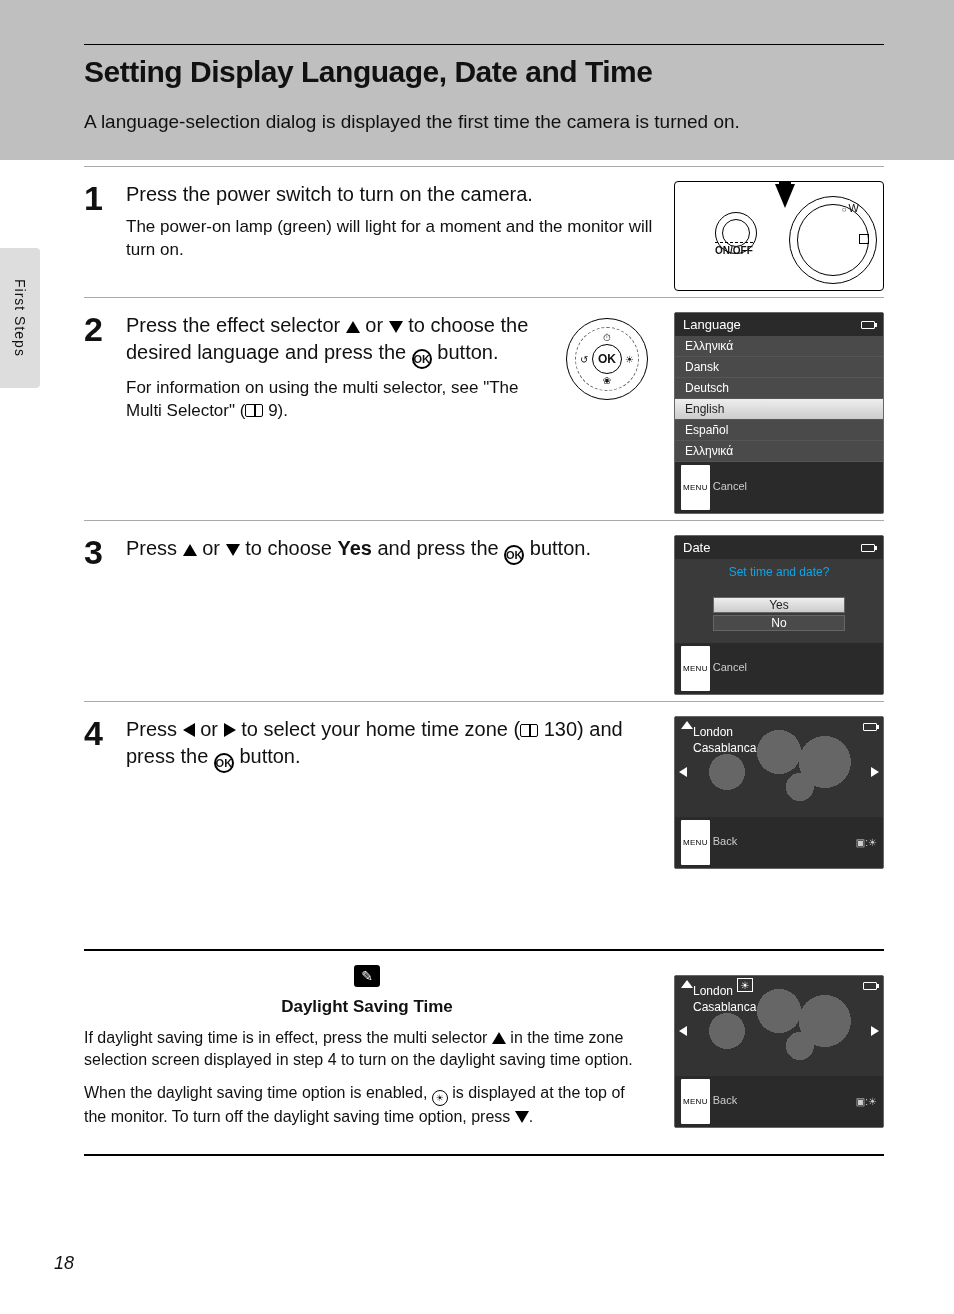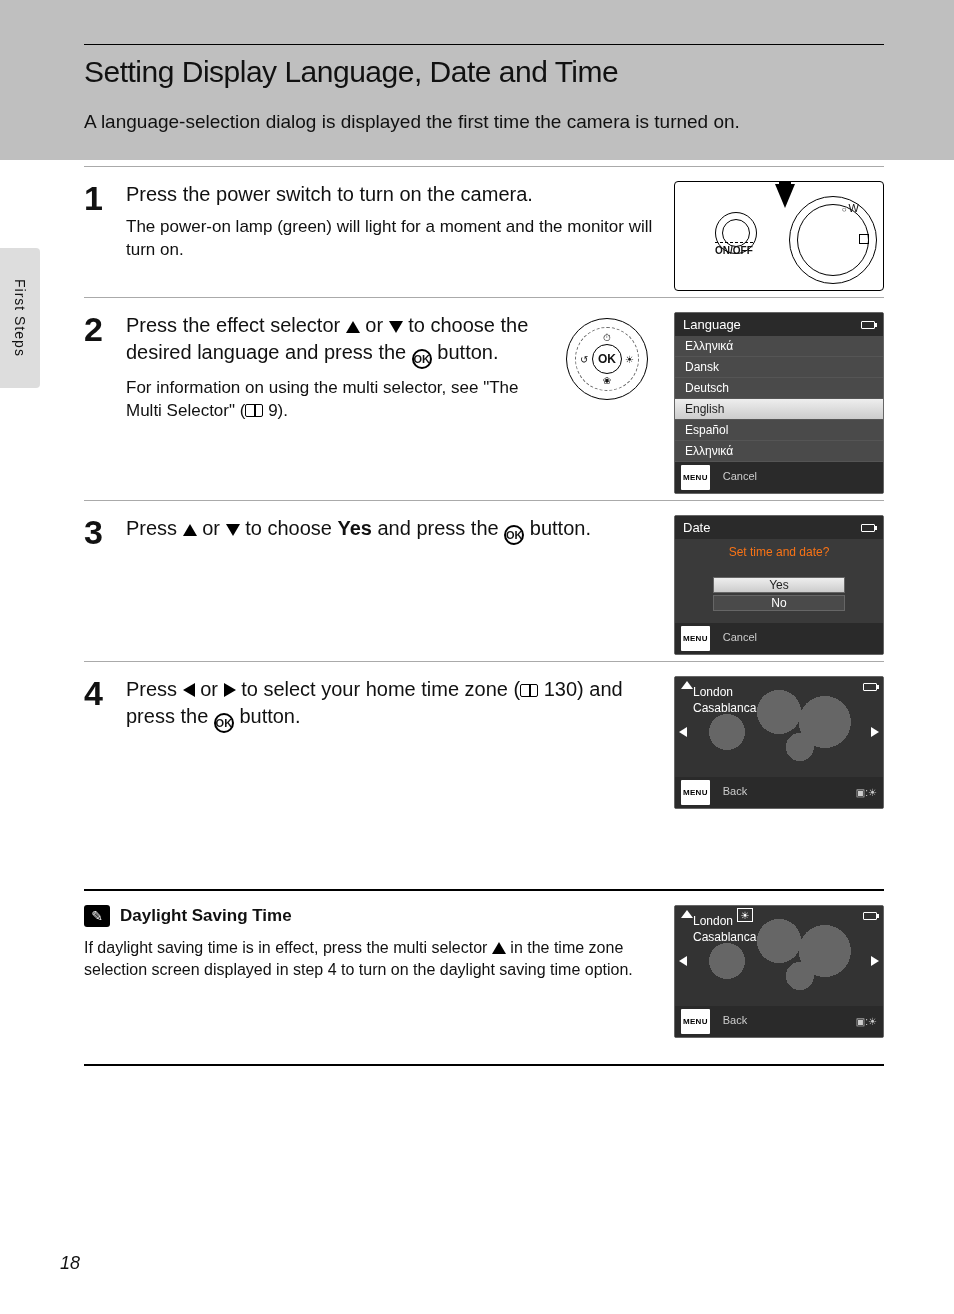--- a/index.html
+++ b/index.html
@@ -23,21 +23,21 @@
     position: absolute;
     left: 0; top: 0;
     width: 954px;
     height: 160px;
     background: #bfbfbf;
     padding: 44px 70px 0 84px;
   }
   .hr { border: none; border-top: 1px solid #000; margin: 0; }
   .title {
     font-size: 30px;
-    font-weight: 400;
+    font-weight: 700;
     letter-spacing: -0.5px;
     margin: 10px 0 22px 0;
   }
   .intro {
     font-size: 19px;
     font-weight: 300;
     margin-top: 16px;
   }
   .content {
     position: absolute;
@@ -161,23 +161,23 @@
     color: #ccc;
     display: flex;
     justify-content: space-between;
     align-items: center;
   }
   .menu-tag {
     display: inline-block;
     background: #fff;
     color: #000;
     font-size: 8px;
-    font-weight: 700;
-    padding: 8px 2px;
-    margin-right: 13px;
+    font-weight: 400;
+    padding: 18px 2px;
+    margin-right: 3px;
     border-radius: 1px;
     letter-spacing: 0.3px;
   }
   .batt {
     display: inline-block;
     width: 14px; height: 8px;
     border: 1px solid #fff;
     border-radius: 1px;
     position: relative;
   }
@@ -314,21 +314,21 @@
 
   .tip-box {
     border-top: 2px solid #000;
     border-bottom: 2px solid #000;
     margin-top: 80px;
     padding: 14px 0 26px 0;
     display: flex;
     gap: 24px;
   }
   .tip-left { flex: 1; }
-  .tip-head { display:flex; align-items:center; gap:10px; }
+  .tip-head { display:flex; align-items:center; gap:10px;flex-direction:column; }
   .tip-icon {
     width: 26px; height: 22px;
     background: #000;
     border-radius: 3px;
     position: relative;
   }
   .tip-icon::after {
     content:"✎"; color:#fff; position:absolute; inset:0;
     display:flex; align-items:center; justify-content:center;
     font-size:14px;
@@ -338,21 +338,21 @@
   .sun-ico {
     display:inline-flex;
     border:1.5px solid #000; border-radius:50%;
     width:16px;height:16px;
     align-items:center;justify-content:center;
     font-size:9px;
     vertical-align:-3px;
   }
   .page-num {
     position: absolute;
-    left: 60px;
+    left: 54px;
     bottom: 40px;
     font-size: 18px;
     font-style: italic;
   }
   .row-right { display:flex; gap:18px; align-items:flex-start; }
 </style>
 </head>
 <body>
 
 <div class="page">
@@ -436,21 +436,21 @@
           <p class="step-head">
             <span>Press </span><span class="tri-up"></span><span> or </span><span class="tri-down"></span><span> to choose </span><span class="b">Yes</span><span> and press the </span><span class="ok-mark">OK</span><span> button.</span>
           </p>
         </div>
         <div class="screen">
           <div class="screen-hdr">
             <span>Date</span>
             <span class="batt"></span>
           </div>
           <div class="date-body">
-            <div style="color:#f97316;font-size:12px;margin-bottom:18px">Set time and date?</div>
+            <div style="color:#0ea5e9;font-size:12px;margin-bottom:18px">Set time and date?</div>
             <div class="date-opt selected">Yes</div>
             <div class="date-opt">No</div>
           </div>
           <div class="screen-foot">
             <span><span class="menu-tag">MENU</span><span>Cancel</span></span>
           </div>
         </div>
       </div>
     </div>
 
@@ -484,20 +484,23 @@
 
     <div class="tip-box">
       <div class="tip-left">
         <div class="tip-head">
           <span class="tip-icon"></span>
           <span class="tip-title">Daylight Saving Time</span>
         </div>
         <p class="tip-para">
           <span>If daylight saving time is in effect, press the multi selector </span><span class="tri-up"></span><span> in the time zone selection screen displayed in step 4 to turn on the daylight saving time option.</span>
         </p>
+        <p class="tip-para">
+          <span>When the daylight saving time option is enabled, </span><span class="sun-ico">☀</span><span> is displayed at the top of the monitor. To turn off the daylight saving time option, press </span><span class="tri-down"></span><span>.</span>
+        </p>
       </div>
       <div class="screen" style="align-self:flex-end">
         <div class="map-body">
           <span class="home-ico"></span>
           <span class="dst-ico">☀</span>
           <div class="map-shape"></div>
           <div class="map-overlay">
             <div>London</div>
             <div>Casablanca</div>
           </div>

